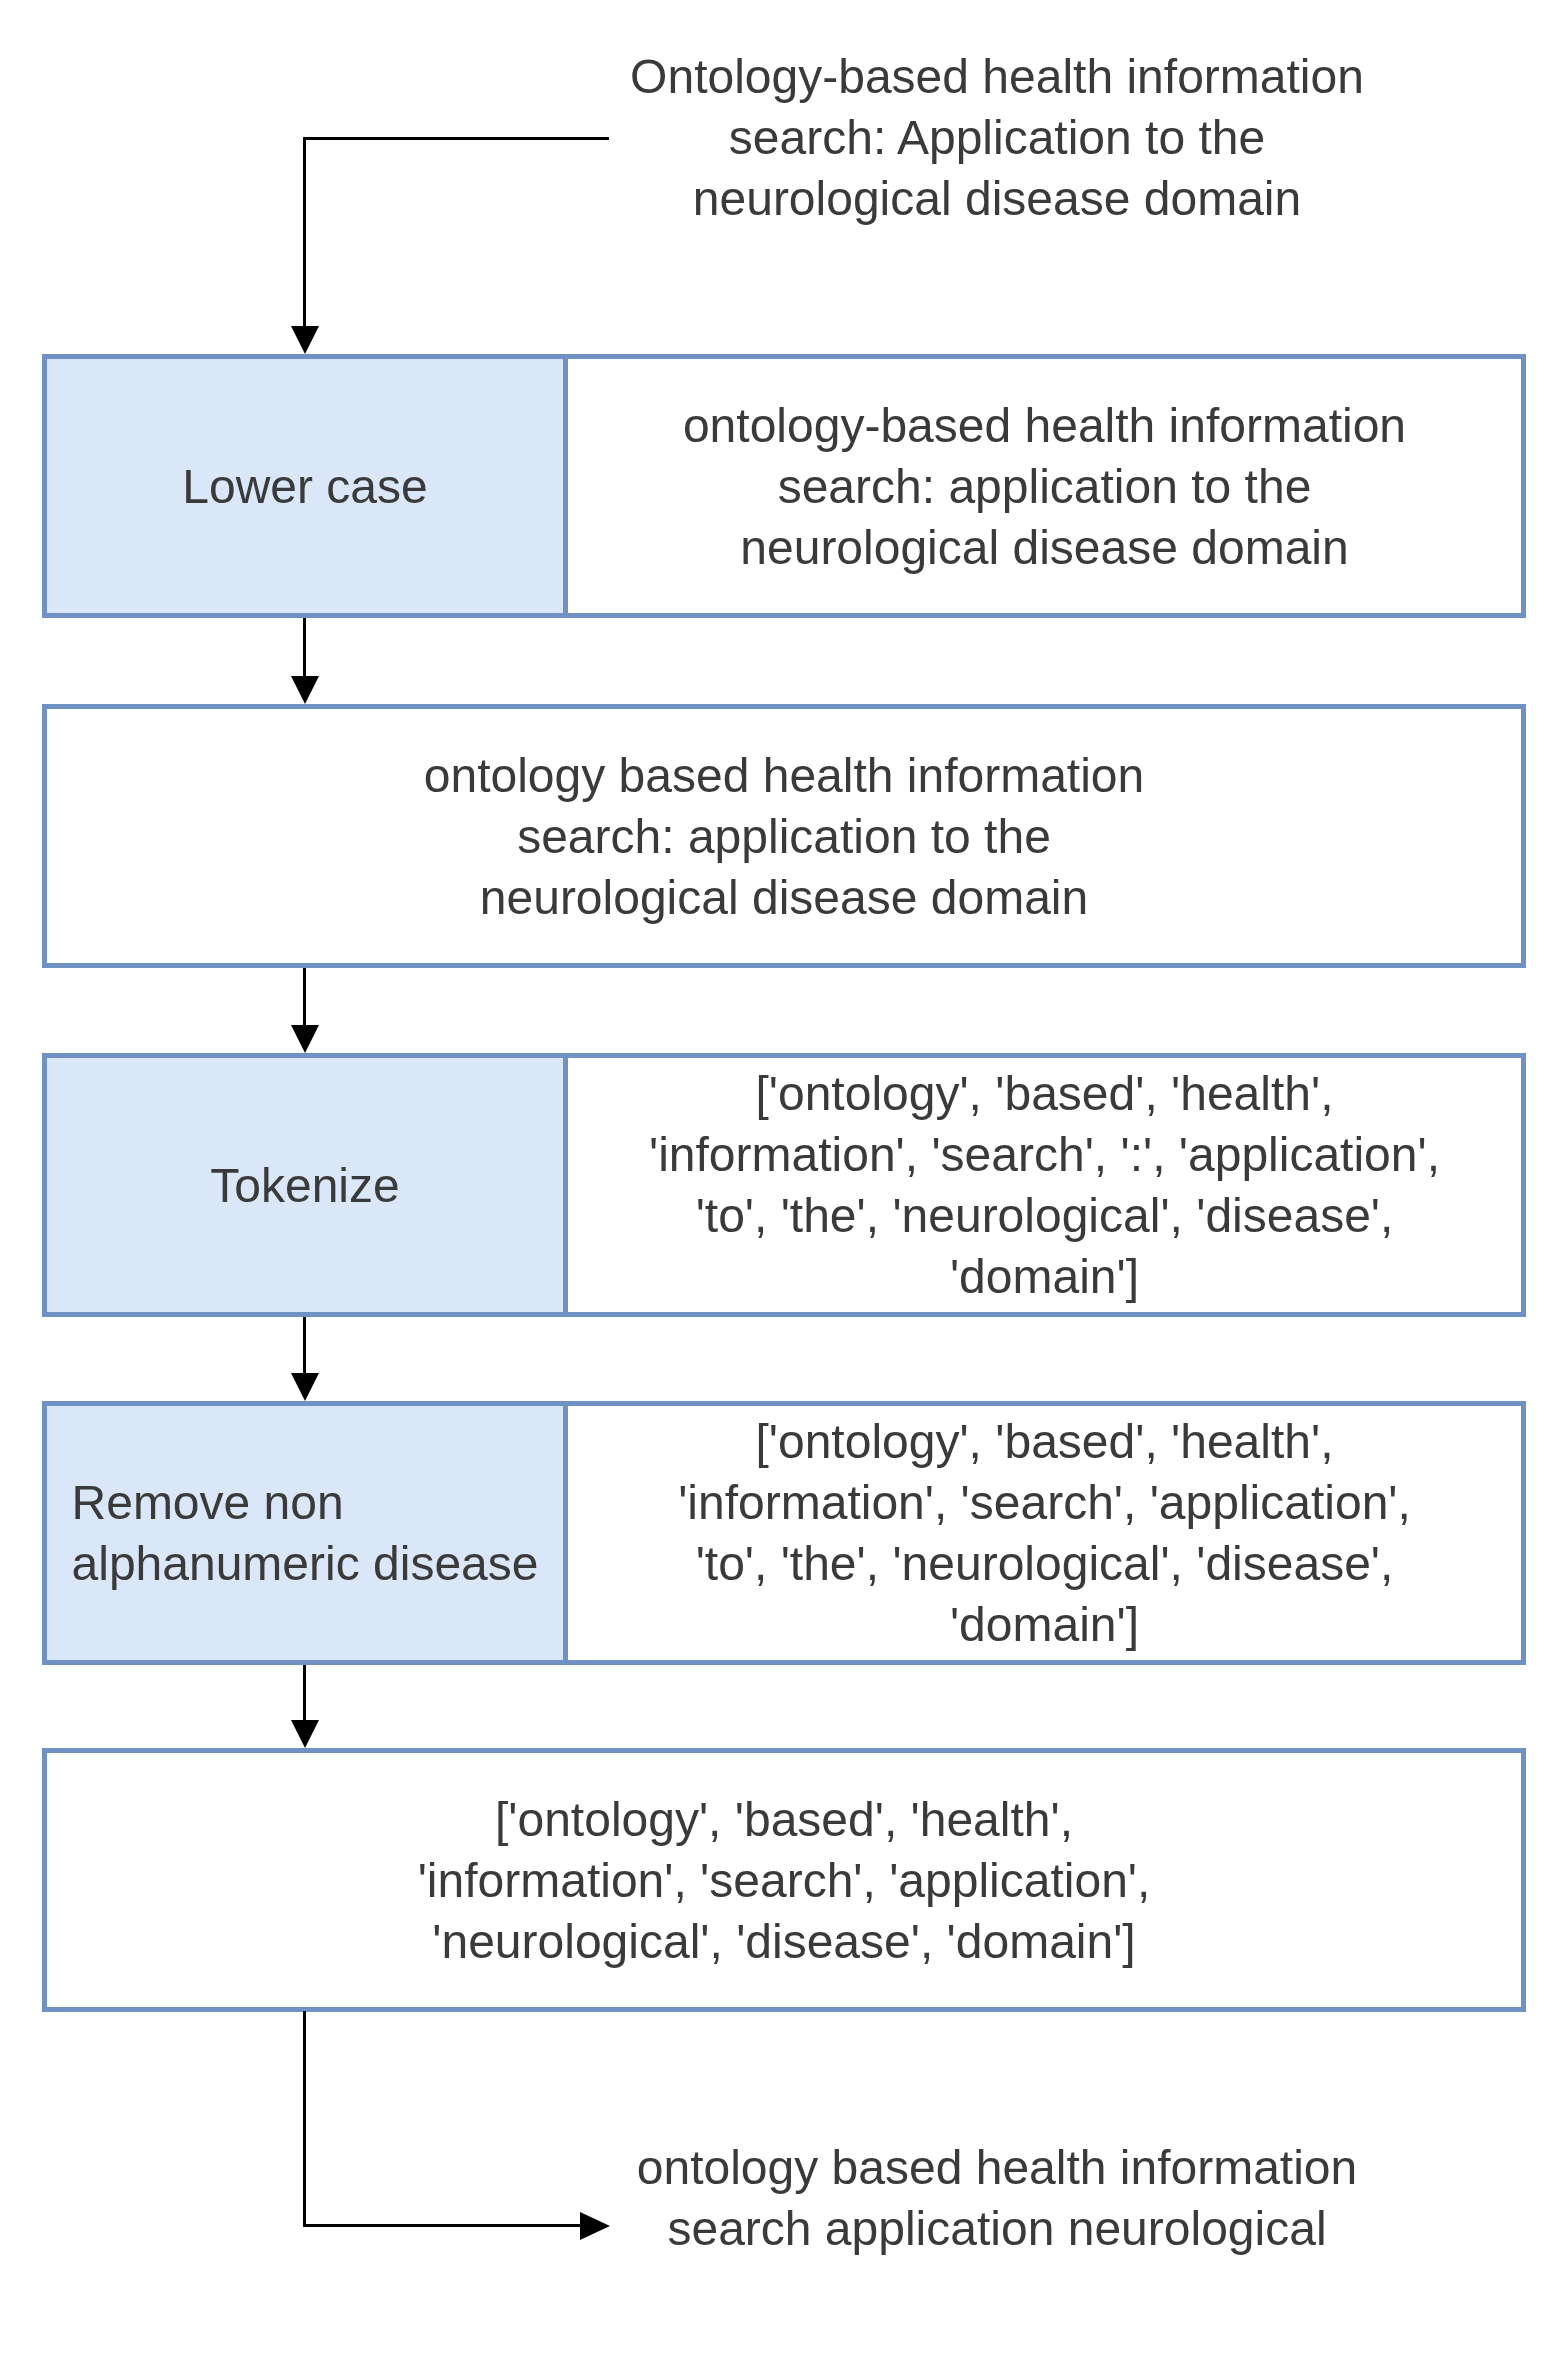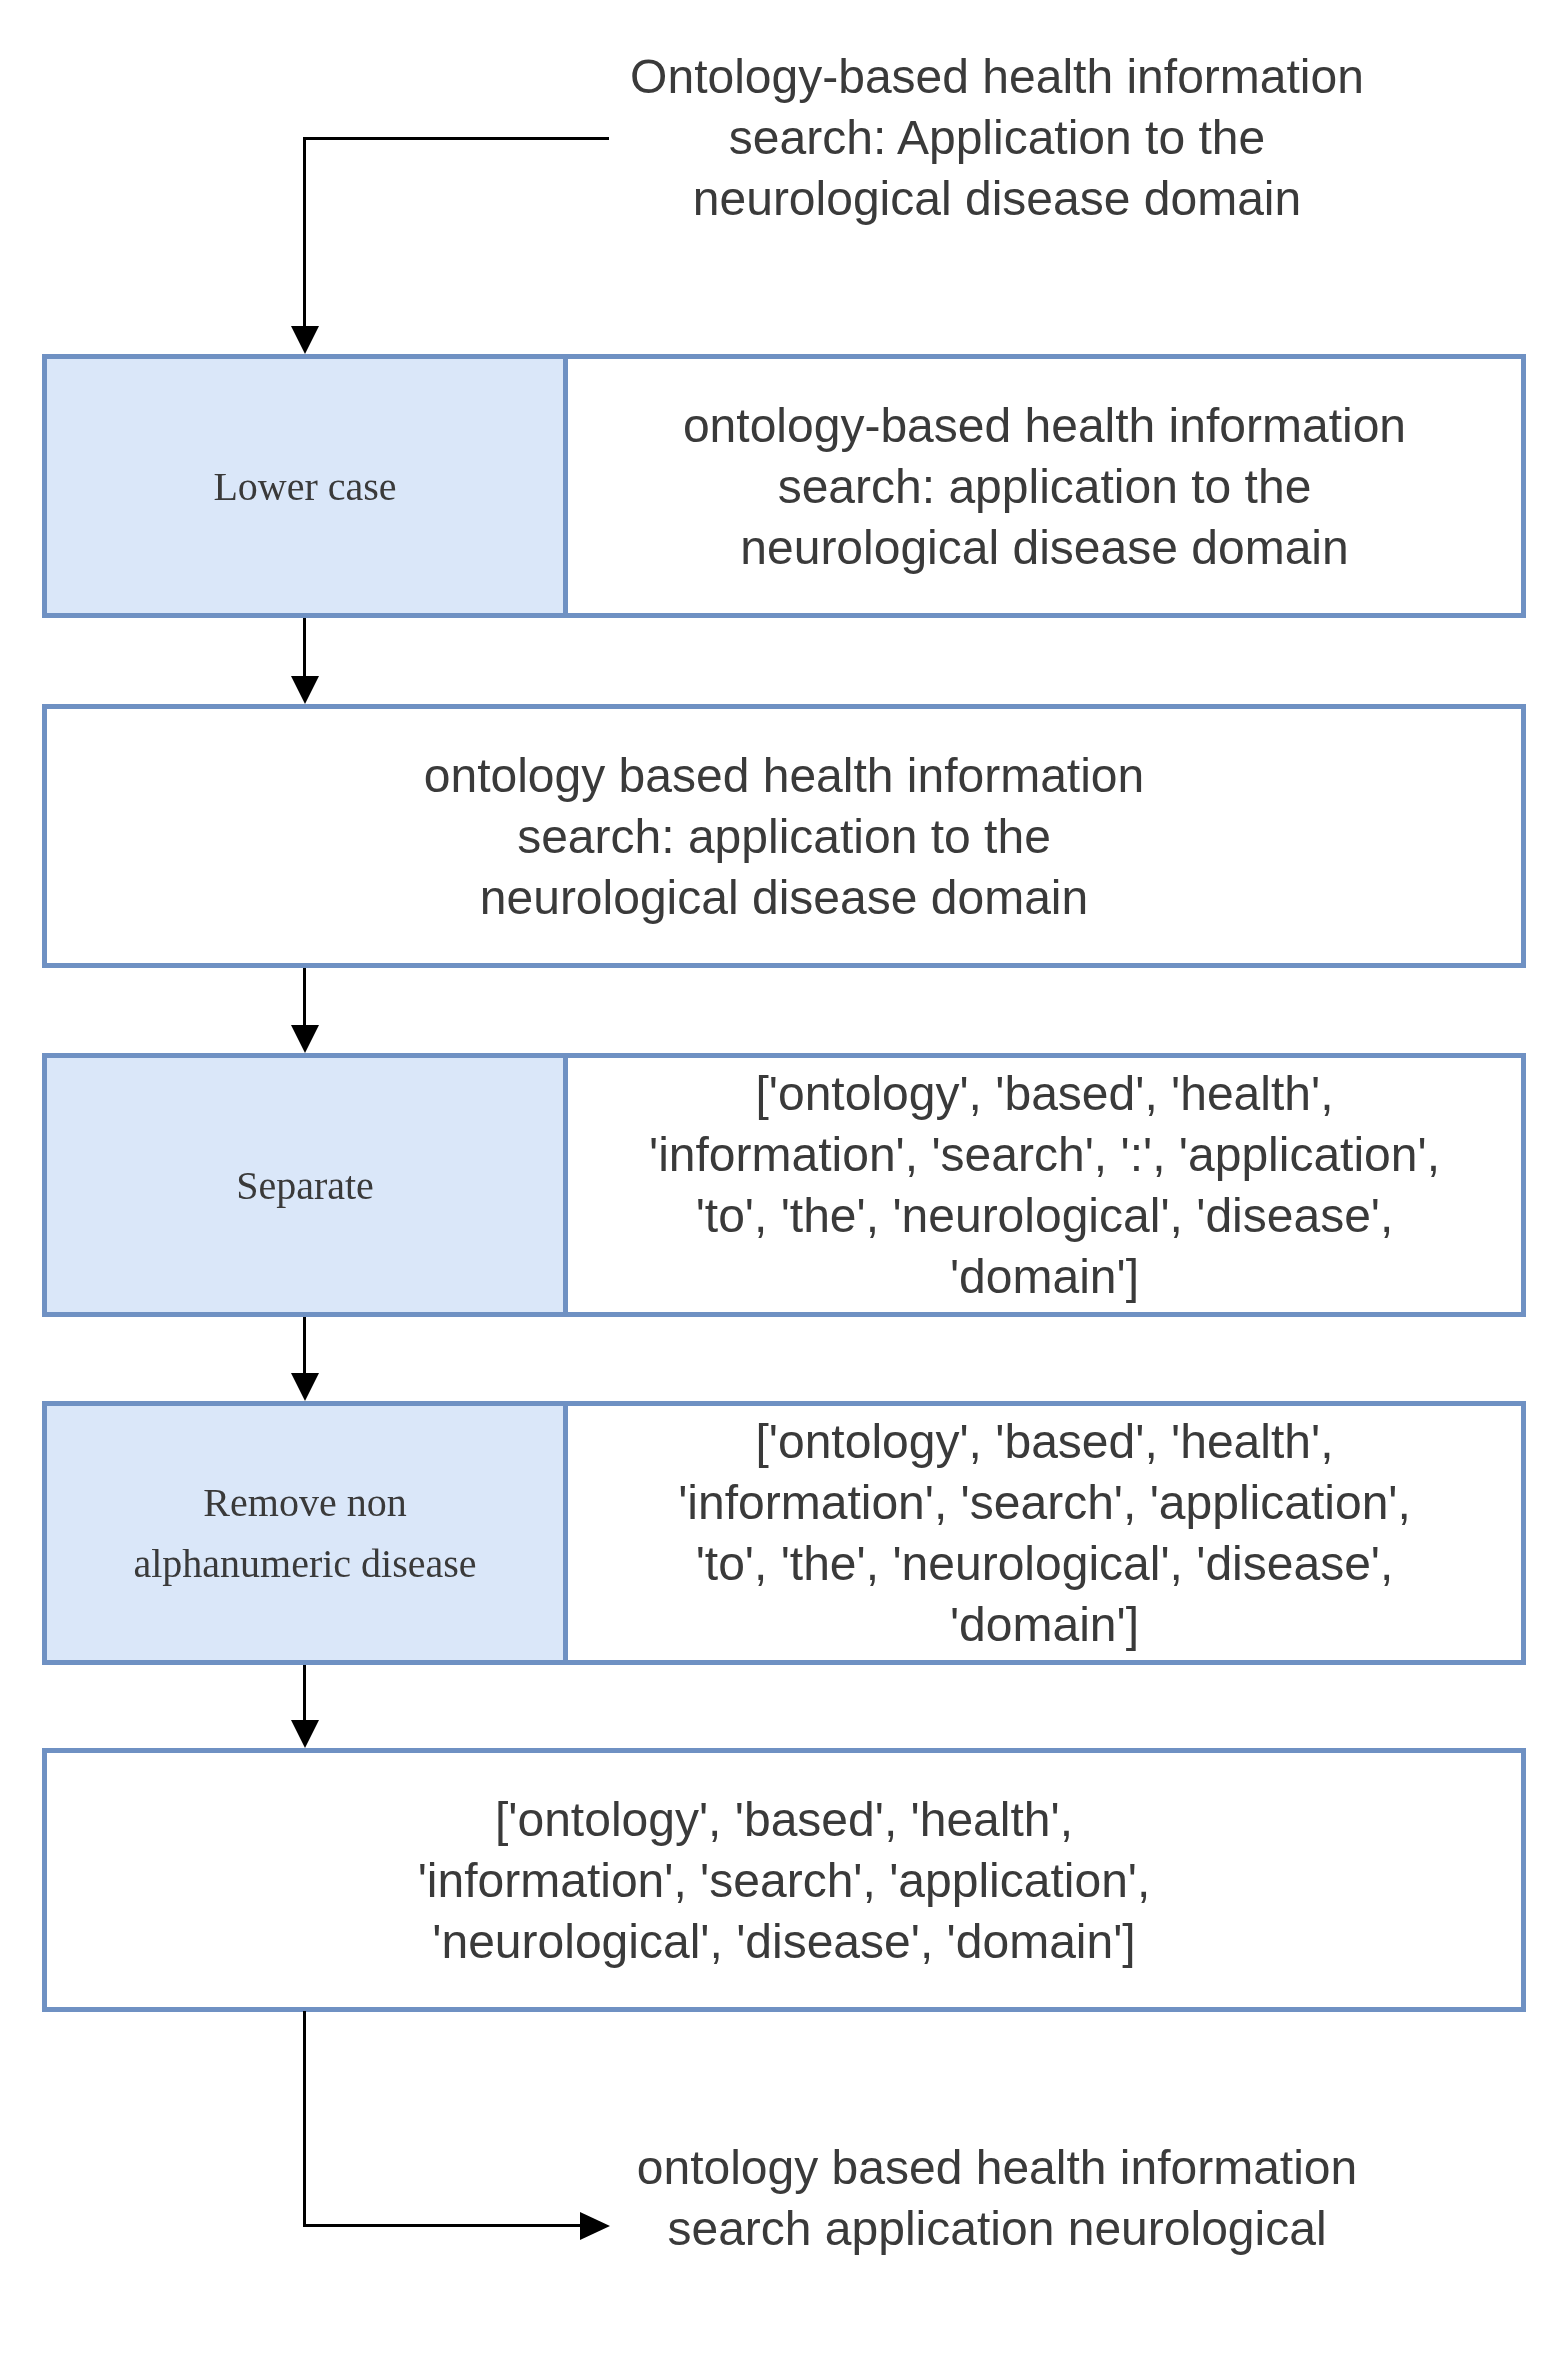--- a/index.html
+++ b/index.html
@@ -37,25 +37,23 @@
     background:#ffffff;
   }
   .label-cell{
     flex:0 0 521px;
     box-sizing:border-box;
     border-right:5px solid var(--box-border);
     background:var(--box-fill);
     display:flex;
     align-items:center;
     justify-content:center;
-    text-align:center;
     white-space:pre-line;
-    font-size:40px;
+    font-size:48px;
     line-height:61px;
-    font-family:Liberation Serif, serif;
   }
   .output-cell{
     flex:1 1 auto;
     background:#ffffff;
     display:flex;
     align-items:center;
     justify-content:center;
     text-align:center;
     white-space:pre-line;
     font-size:48px;
@@ -105,21 +103,21 @@
   <div class="step-box" style="top:704px;">
     <div class="output-cell">ontology based health information
 search: application to the
 neurological disease domain</div>
   </div>
 
   <div class="v-line" style="left:303px; top:968px; height:59px;"></div>
   <div class="arrow-down" style="left:291px; top:1025px;"></div>
 
   <div class="step-box" style="top:1053px;">
-    <div class="label-cell">Separate</div>
+    <div class="label-cell">Tokenize</div>
     <div class="output-cell">['ontology', 'based', 'health',
 'information', 'search', ':', 'application',
 'to', 'the', 'neurological', 'disease',
 'domain']</div>
   </div>
 
   <div class="v-line" style="left:303px; top:1317px; height:58px;"></div>
   <div class="arrow-down" style="left:291px; top:1373px;"></div>
 
   <div class="step-box" style="top:1401px;">

